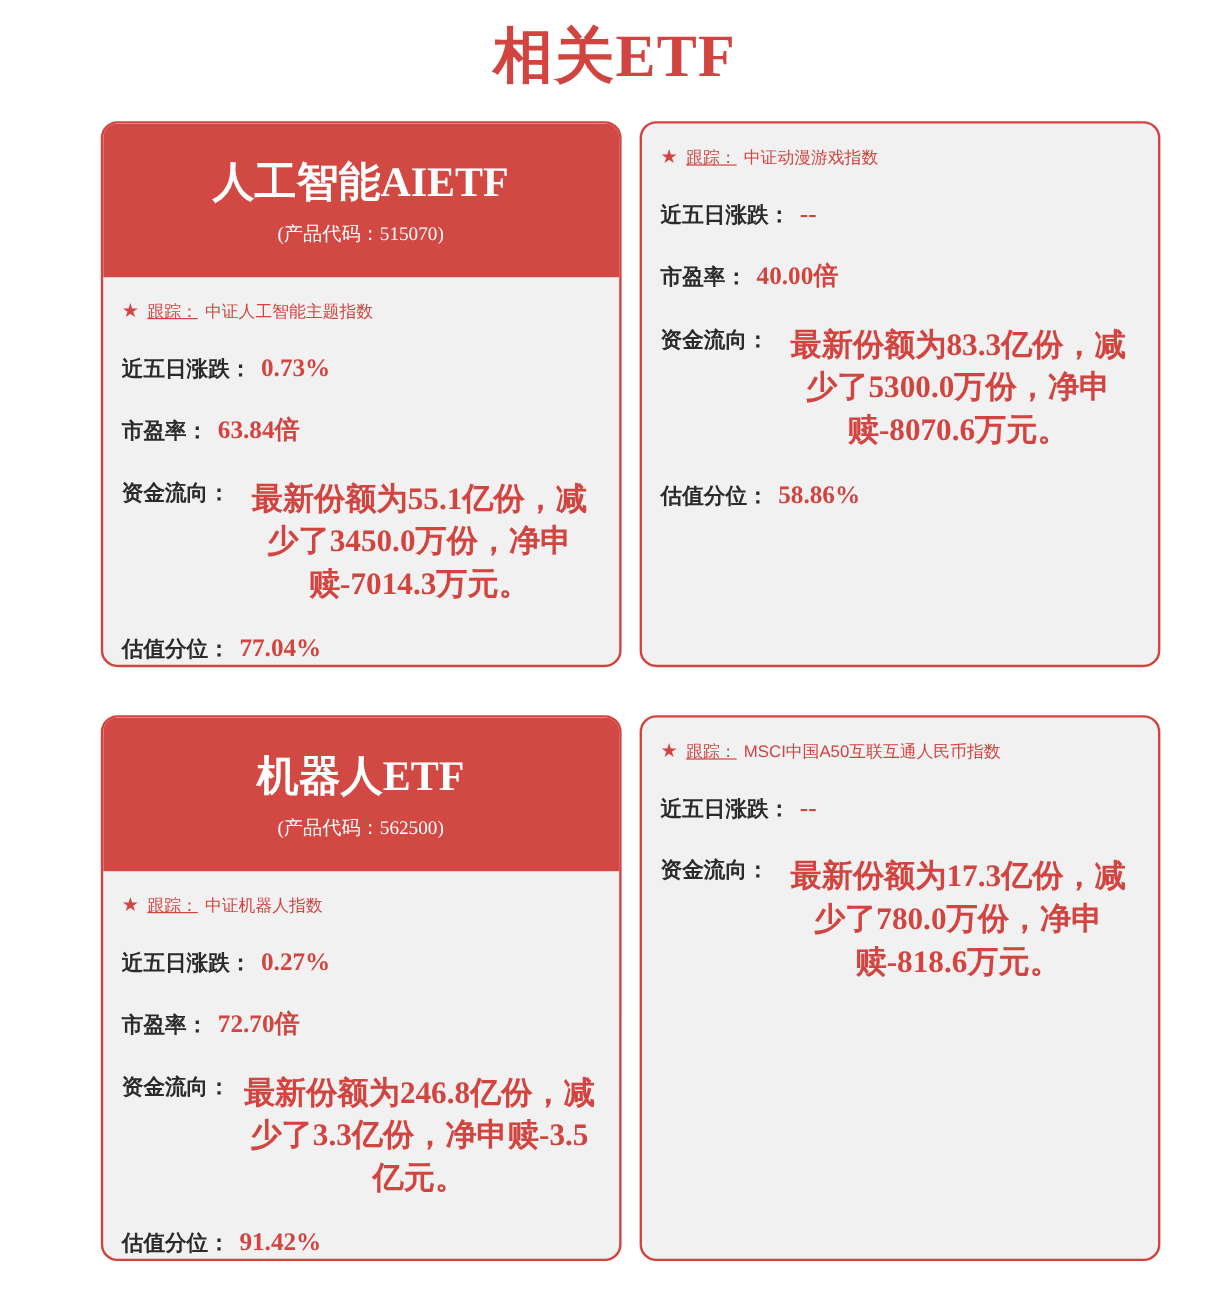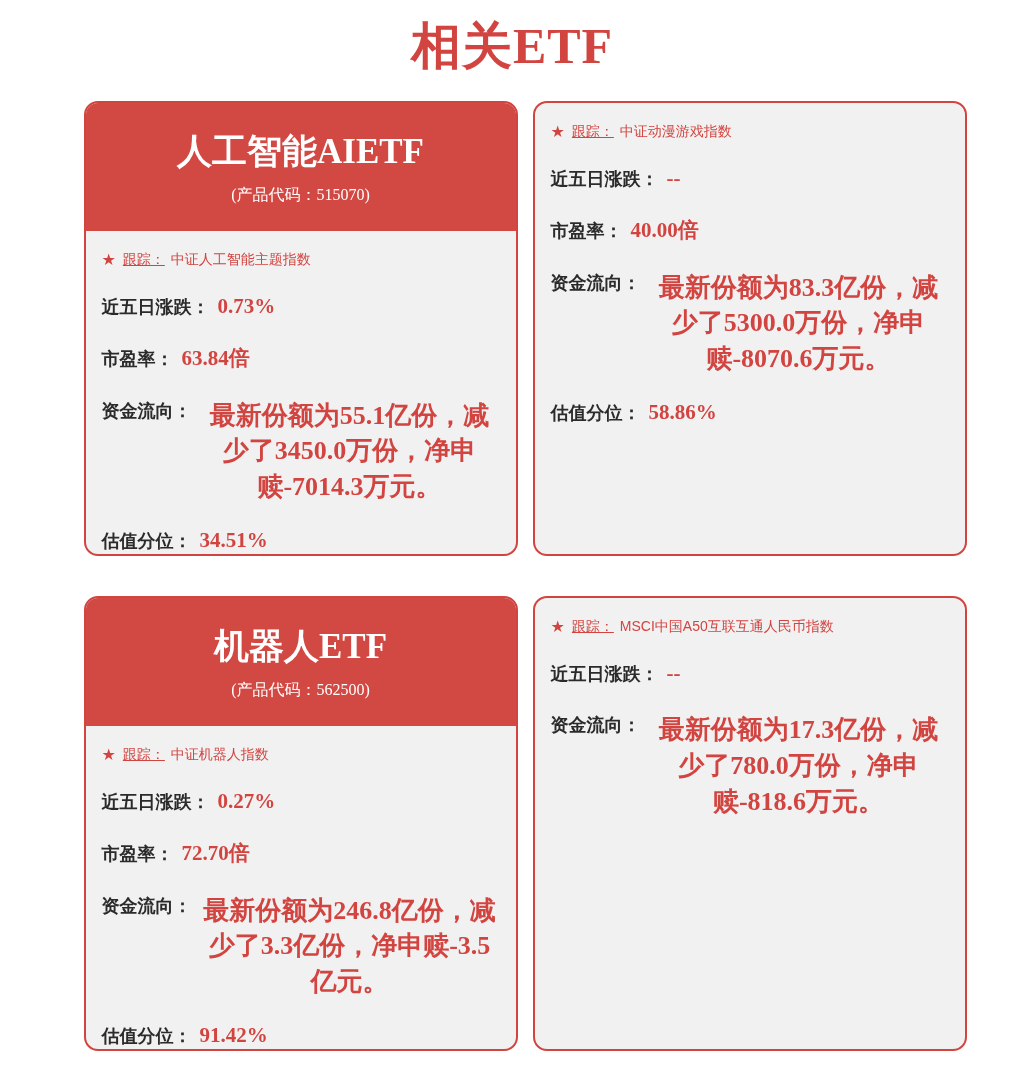--- a/index.html
+++ b/index.html
@@ -131,21 +131,21 @@
       <div class="row">
         <span class="row-label">市盈率：</span>
         <span class="row-value">63.84倍</span>
       </div>
       <div class="row flow">
         <span class="row-label">资金流向：</span>
         <span class="row-value flow-value">最新份额为55.1亿份，减少了3450.0万份，净申赎-7014.3万元。</span>
       </div>
       <div class="row">
         <span class="row-label">估值分位：</span>
-        <span class="row-value">34.51%</span>
+        <span class="row-value">77.04%</span>
       </div>
     </div>
   </section>
 
   <section class="card">
     <div class="card-body">
       <div class="track-row">
         <span class="star">★</span>
         <span class="track-label">跟踪：</span>
         <span class="track-value">中证动漫游戏指数</span>

